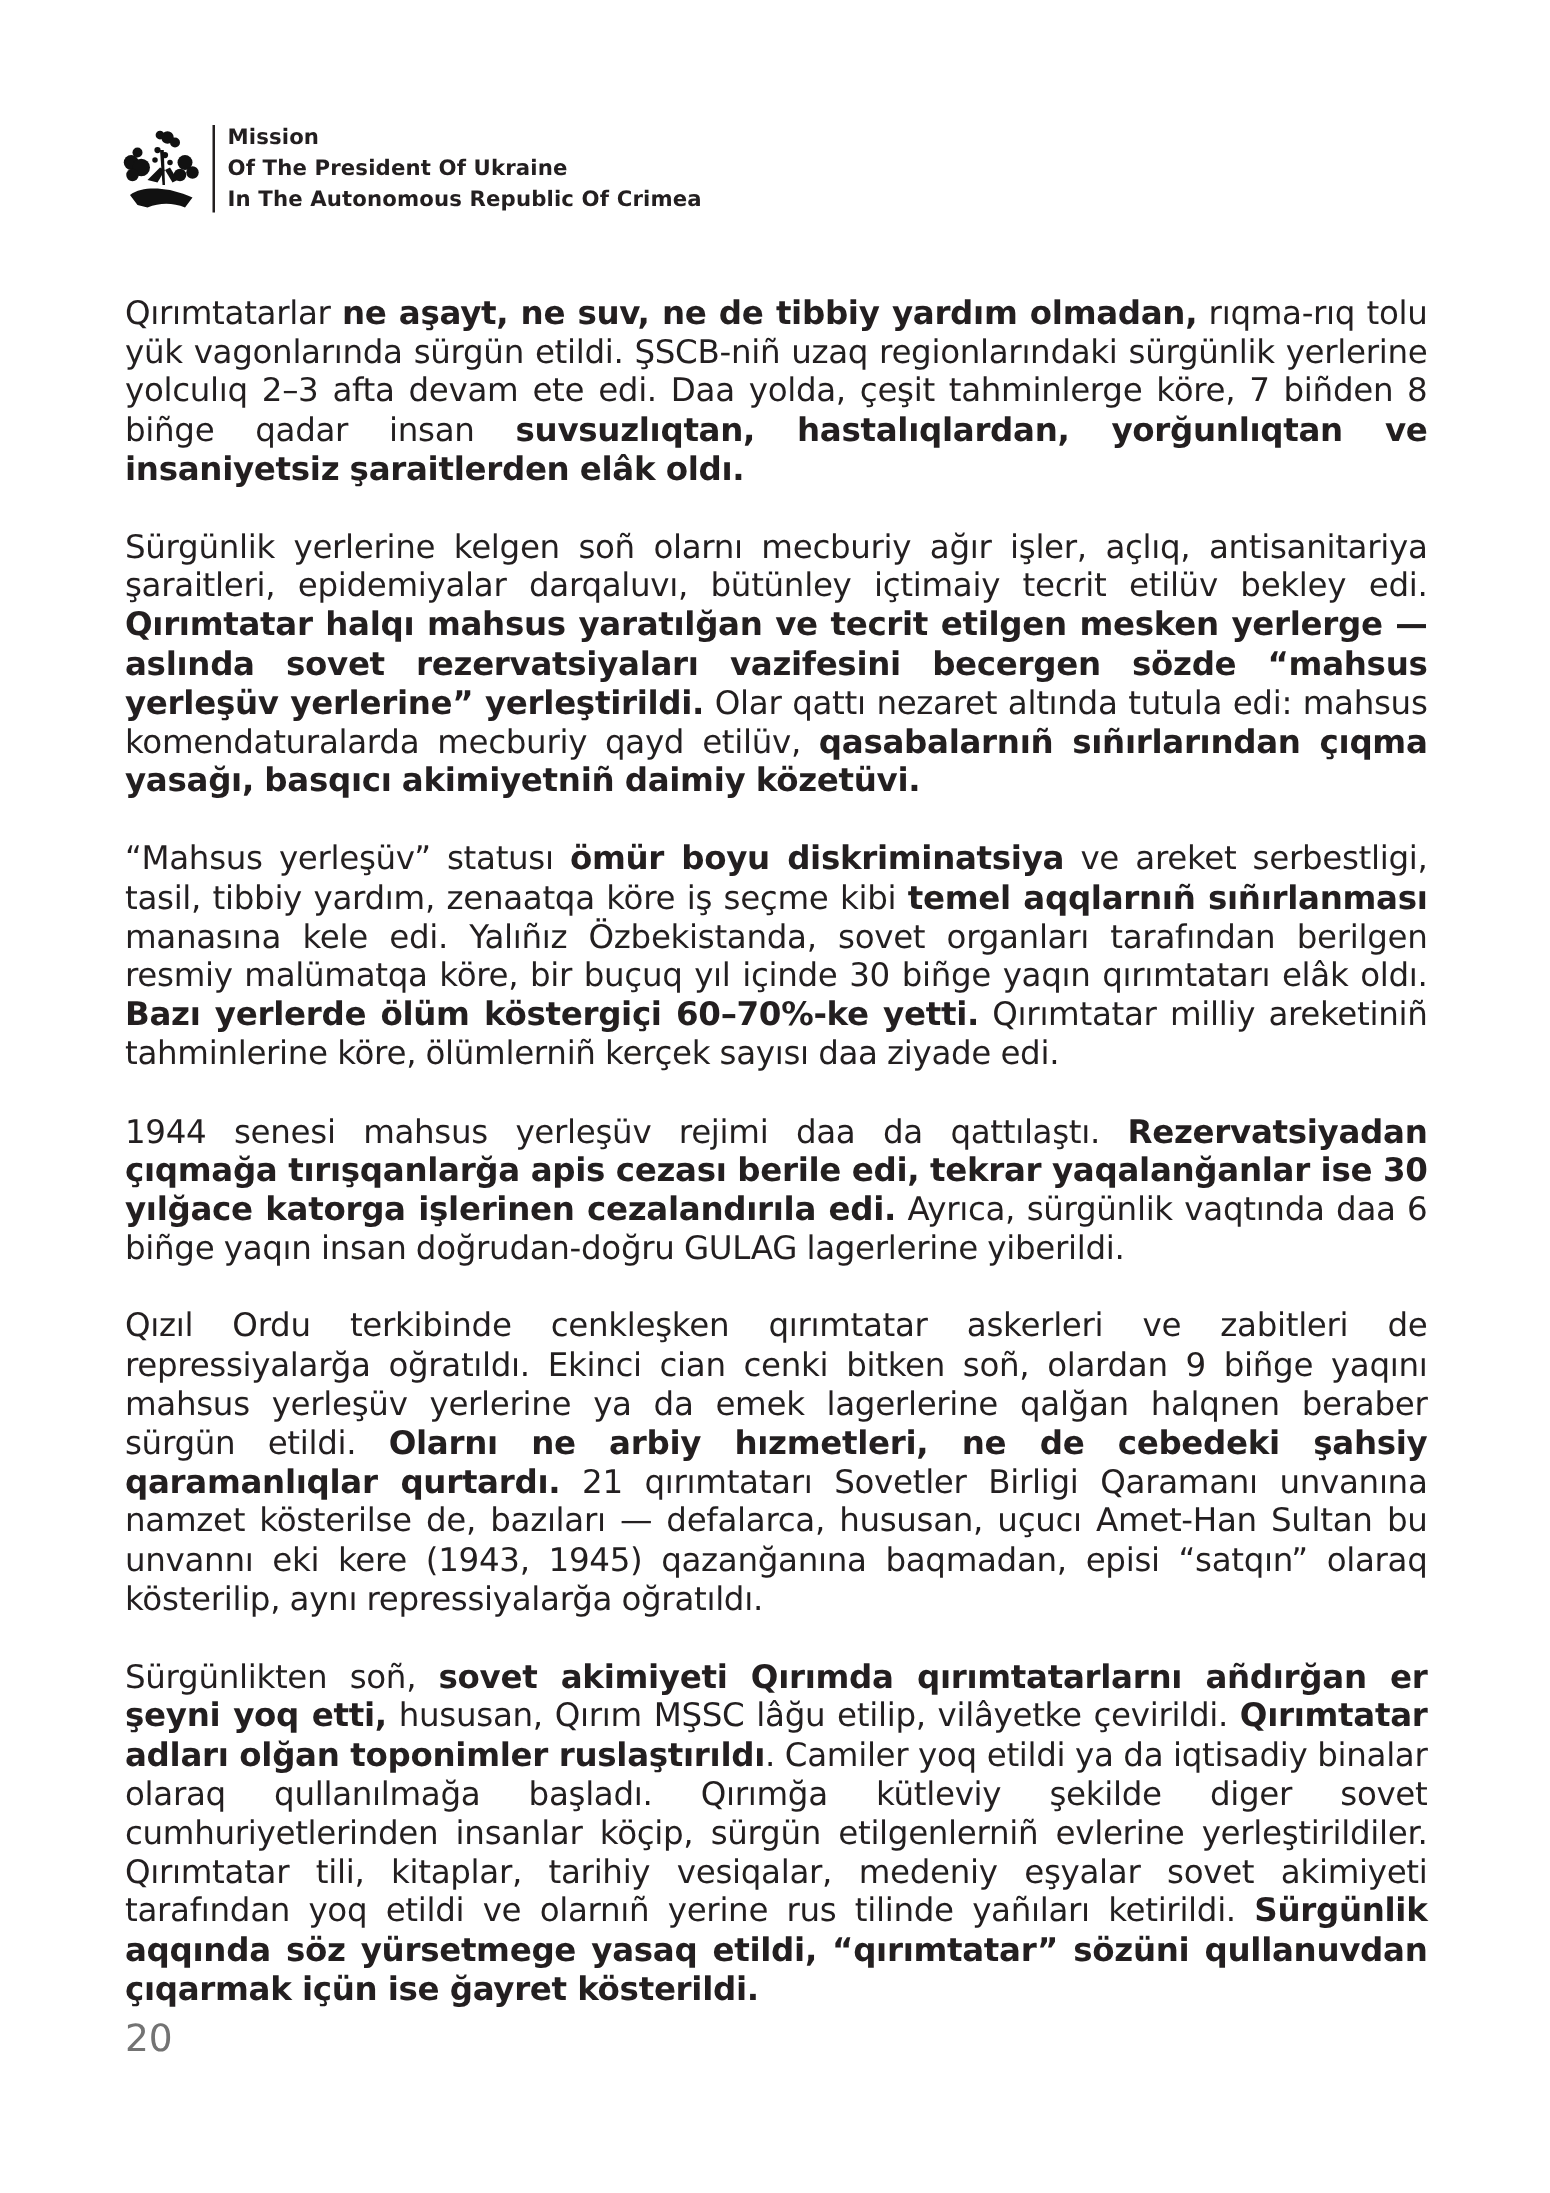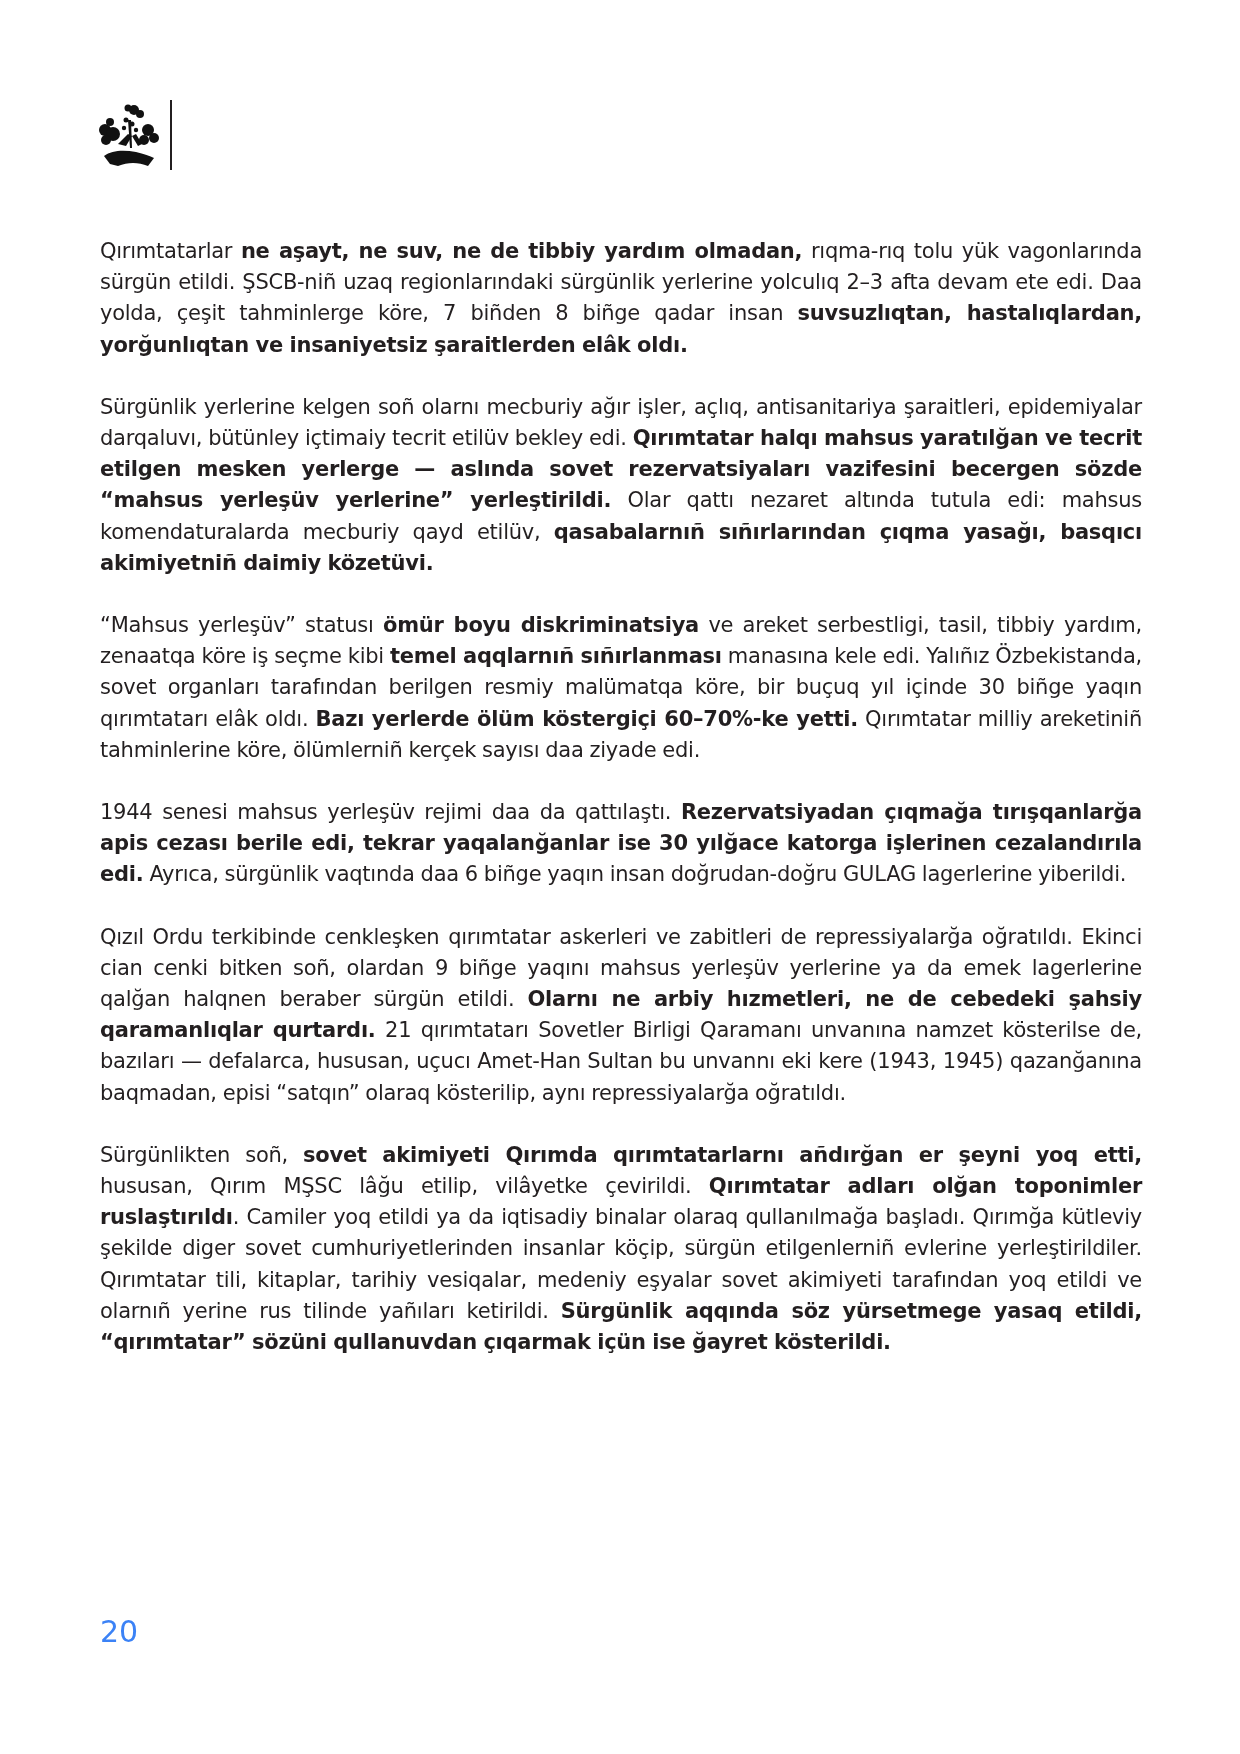--- a/index.html
+++ b/index.html
@@ -45,21 +45,21 @@
     }
     .org-name div { white-space: nowrap; }
     .content {
       position: absolute;
       left: 100px;
       top: 236px;
       width: 1042px;
     }
     .para {
       margin: 0 0 31px 0;
-      font-size: 21px;
+      font-size: 26px;
       line-height: 31.2px;
       text-align: justify;
       text-align-last: left;
       letter-spacing: -0.25px;
       word-spacing: -0.5px;
     }
     .para b { font-weight: bold; }
     .page-number {
       position: absolute;
       left: 100px;
@@ -90,24 +90,29 @@
       <circle cx="34" cy="24" r="2.5"></circle>
       <circle cx="26" cy="28" r="2.2"></circle>
       <circle cx="38" cy="30" r="2.2"></circle>
       <path d="M20 44 L30 34 L34 36 L28 46 Z"></path>
       <path d="M34 36 L40 46 L44 44 L38 34 Z"></path>
       <path d="M30 20 L32 48 L34 48 L33 20 Z"></path>
       <path d="M6 56 C14 50, 26 50, 38 52 C46 54, 52 56, 56 58 L50 66 C40 62, 30 62, 20 66 L12 64 Z"></path>
     </g>
   </svg>
   <div class="logo-divider"></div>
+  <div class="org-name">
+    <div>Mission</div>
+    <div>Of The President Of Ukraine</div>
+    <div>In The Autonomous Republic Of Crimea</div>
+  </div>
 </div>
 
 <div class="content">
   <p class="para"><span>Qırımtatarlar </span><b>ne aşayt, ne suv, ne de tibbiy yardım olmadan,</b><span> rıqma-rıq tolu yük vagonlarında sürgün etildi. ŞSCB-niñ uzaq regionlarındaki sürgünlik yerlerine yolculıq 2–3 afta devam ete edi. Daa yolda, çeşit tahminlerge köre, 7 biñden 8 biñge qadar insan </span><b>suvsuzlıqtan, hastalıqlardan, yorğunlıqtan ve insaniyetsiz şaraitlerden elâk oldı.</b></p>
   <p class="para"><span>Sürgünlik yerlerine kelgen soñ olarnı mecburiy ağır işler, açlıq, antisanitariya şaraitleri, epidemiyalar darqaluvı, bütünley içtimaiy tecrit etilüv bekley edi. </span><b>Qırımtatar halqı mahsus yaratılğan ve tecrit etilgen mesken yerlerge — aslında sovet rezervatsiyaları vazifesini becergen sözde “mahsus yerleşüv yerlerine” yerleştirildi.</b><span> Olar qattı nezaret altında tutula edi: mahsus komendaturalarda mecburiy qayd etilüv, </span><b>qasabalarnıñ sıñırlarından çıqma yasağı, basqıcı akimiyetniñ daimiy közetüvi.</b></p>
   <p class="para"><span>“Mahsus yerleşüv” statusı </span><b>ömür boyu diskriminatsiya</b><span> ve areket serbestligi, tasil, tibbiy yardım, zenaatqa köre iş seçme kibi </span><b>temel aqqlarnıñ sıñırlanması</b><span> manasına kele edi. Yalıñız Özbekistanda, sovet organları tarafından berilgen resmiy malümatqa köre, bir buçuq yıl içinde 30 biñge yaqın qırımtatarı elâk oldı. </span><b>Bazı yerlerde ölüm köstergiçi 60–70%-ke yetti.</b><span> Qırımtatar milliy areketiniñ tahminlerine köre, ölümlerniñ kerçek sayısı daa ziyade edi.</span></p>
   <p class="para"><span>1944 senesi mahsus yerleşüv rejimi daa da qattılaştı. </span><b>Rezervatsiyadan çıqmağa tırışqanlarğa apis cezası berile edi, tekrar yaqalanğanlar ise 30 yılğace katorga işlerinen cezalandırıla edi.</b><span> Ayrıca, sürgünlik vaqtında daa 6 biñge yaqın insan doğrudan-doğru GULAG lagerlerine  yiberildi.</span></p>
   <p class="para"><span>Qızıl Ordu terkibinde cenkleşken qırımtatar askerleri ve zabitleri de repressiyalarğa oğratıldı. Ekinci cian cenki bitken soñ, olardan 9 biñge yaqını mahsus yerleşüv yerlerine ya da emek lagerlerine qalğan halqnen beraber sürgün etildi. </span><b>Olarnı ne arbiy hızmetleri, ne de cebedeki şahsiy qaramanlıqlar qurtardı.</b><span> 21 qırımtatarı Sovetler Birligi Qaramanı unvanına namzet kösterilse de, bazıları — defalarca, hususan, uçucı Amet-Han Sultan bu unvannı eki kere (1943, 1945) qazanğanına baqmadan, episi “satqın” olaraq kösterilip, aynı repressiyalarğa oğratıldı.</span></p>
   <p class="para"><span>Sürgünlikten soñ, </span><b>sovet akimiyeti Qırımda qırımtatarlarnı añdırğan er şeyni yoq etti,</b><span> hususan, Qırım MŞSC lâğu etilip, vilâyetke çevirildi. </span><b>Qırımtatar adları olğan toponimler ruslaştırıldı</b><span>. Camiler yoq etildi ya da iqtisadiy binalar olaraq qullanılmağa başladı. Qırımğa kütleviy şekilde diger sovet cumhuriyetlerinden insanlar köçip, sürgün etilgenlerniñ evlerine yerleştirildiler. Qırımtatar tili, kitaplar, tarihiy vesiqalar, medeniy eşyalar sovet akimiyeti tarafından yoq etildi ve olarnıñ yerine rus tilinde yañıları ketirildi. </span><b>Sürgünlik aqqında söz yürsetmege yasaq etildi, “qırımtatar” sözüni qullanuvdan çıqarmak içün ise ğayret kösterildi.</b></p>
 </div>
 
-<div class="page-number" style="color: #3b82f6;">20</div>
+<div class="page-number" style="color: #737373;">20</div>
 
 </body></html>

